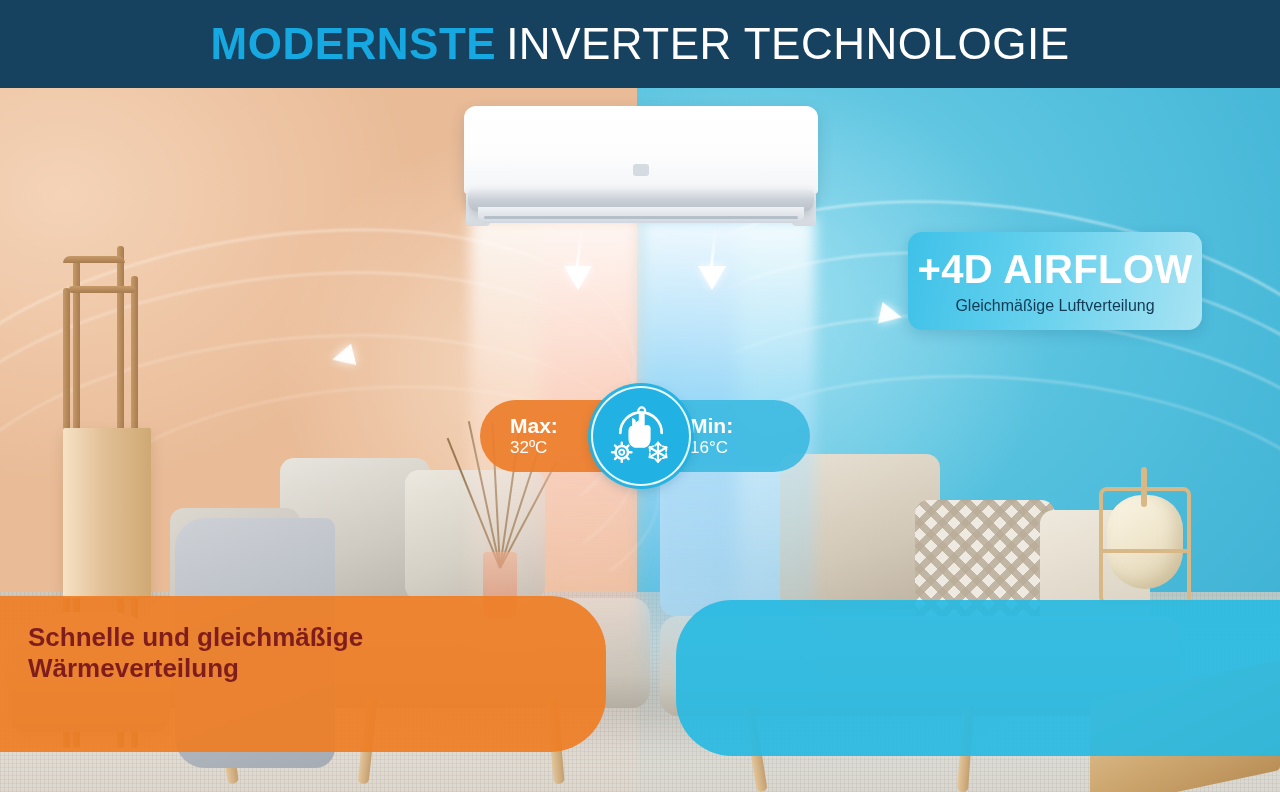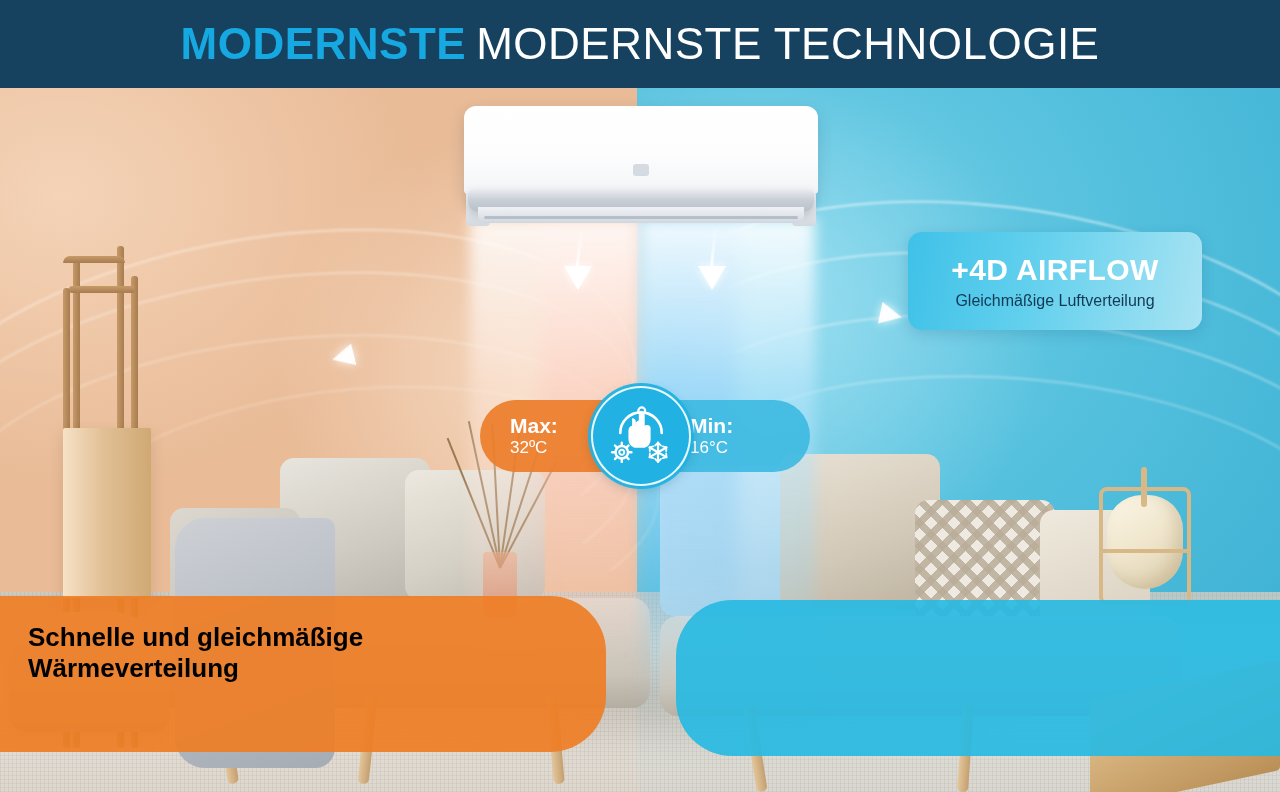--- a/index.html
+++ b/index.html
@@ -341,21 +341,21 @@
     background: linear-gradient(100deg, #3fc1e8 0%, #62d0ed 42%, #a8e3f3 100%);
     box-shadow: 0 4px 14px rgba(20,80,110,0.18);
     display: flex;
     flex-direction: column;
     align-items: center;
     justify-content: center;
     z-index: 40;
   }
   .airflow-title {
     color: #ffffff;
-    font-size: 30px;
+    font-size: 40px;
     font-weight: 700;
     letter-spacing: 0.4px;
     line-height: 1.1;
   }
   .airflow-sub {
     color: #123a54;
     font-size: 16px;
     font-weight: 400;
     margin-top: 6px;
   }
@@ -422,41 +422,41 @@
     padding-left: 58px;
   }
   .card-cool {
     left: 676px; top: 512px;
     width: 640px; height: 156px;
     border-radius: 56px 0 0 56px;
     background: rgba(40,186,226,0.92);
     padding-left: 32px;
   }
   .card-title {
-    color: #000000;
+    color: #7f1d1d;
     font-size: 26px;
     font-weight: 700;
     line-height: 1.18;
     margin-bottom: 20px;
   }
   .card-desc {
     color: #ffffff;
     font-size: 23px;
     font-weight: 400;
     line-height: 1.27;
   }
 </style>
 </head>
 <body>
 
 <div class="poster">
 
   <div class="header">
     <div class="header-title">
-      <span class="title-accent">MODERNSTE</span><span class="title-rest">MODERNSTE TECHNOLOGIE</span>
+      <span class="title-accent">MODERNSTE</span><span class="title-rest">INVERTER TECHNOLOGIE</span>
     </div>
   </div>
 
   <div class="scene">
 
     <div class="wall-warm"></div>
     <div class="wall-cool"></div>
 
     <div class="wave warm" style="left:-120px; top:150px; width:760px; height:360px; transform:rotate(-10deg);"></div>
     <div class="wave warm" style="left:-100px; top:190px; width:740px; height:330px; transform:rotate(-8deg); opacity:.8;"></div>

